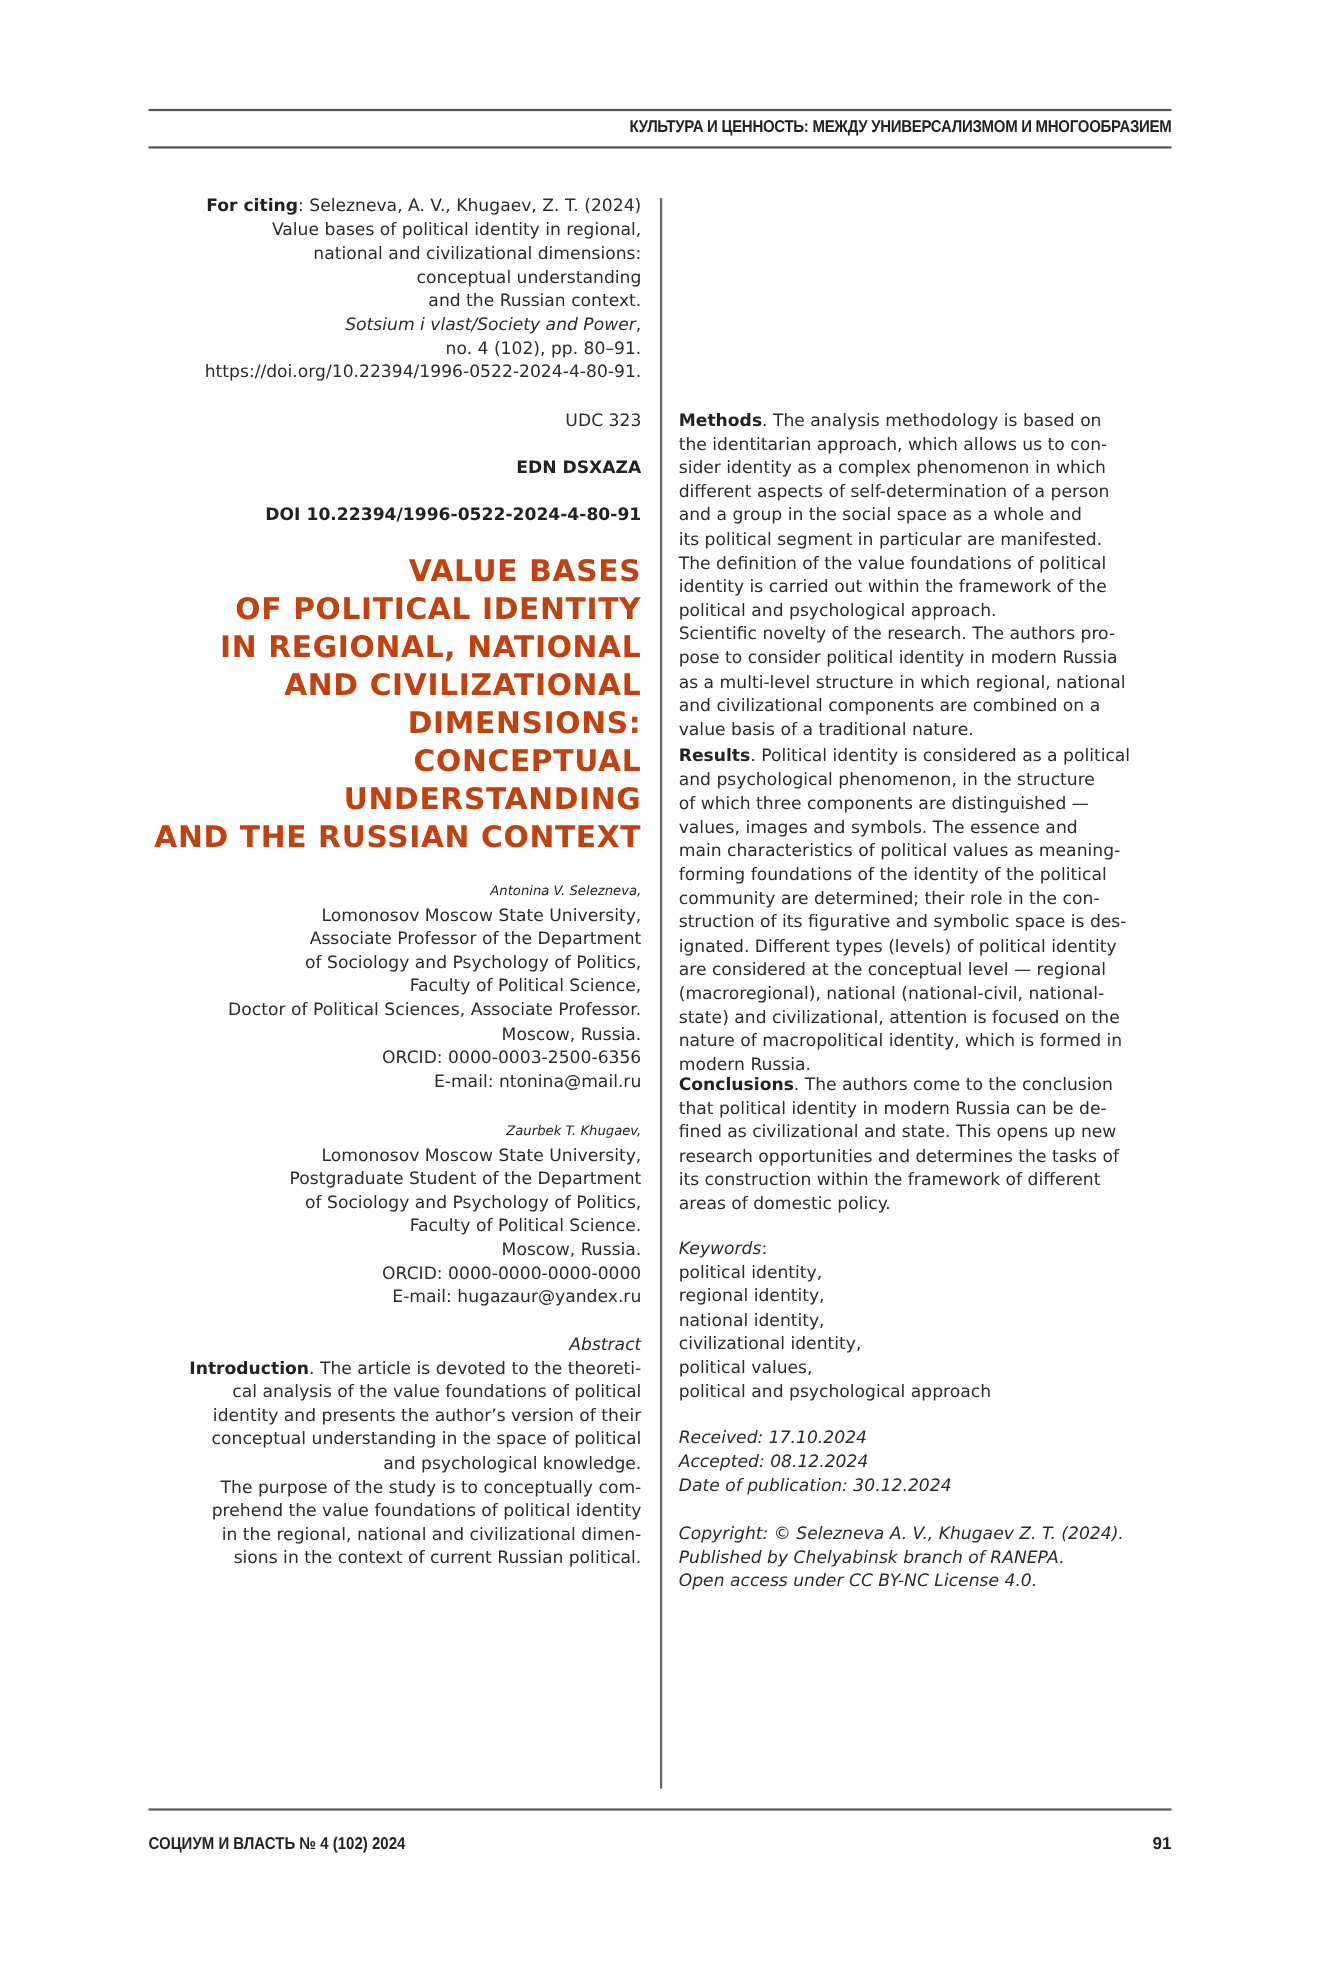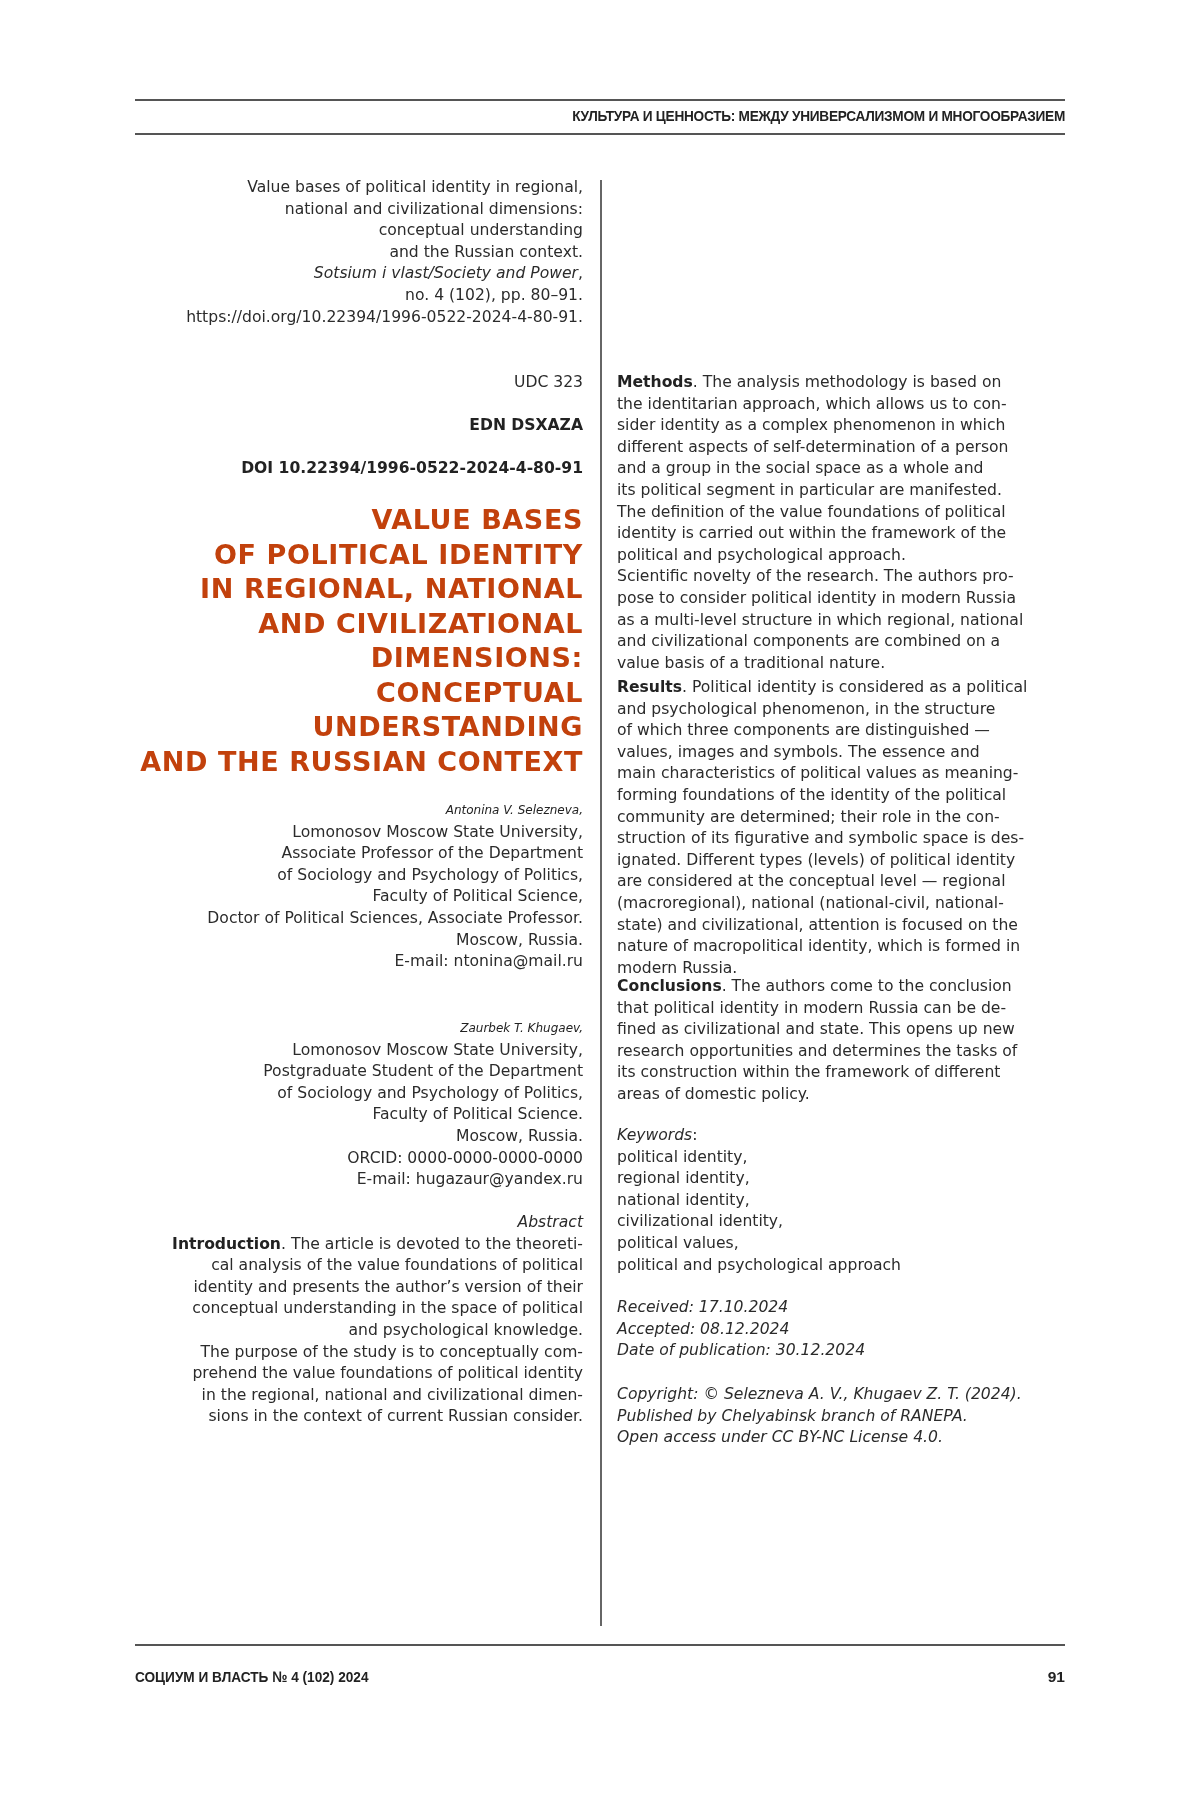--- a/index.html
+++ b/index.html
@@ -20,20 +20,21 @@
 </head>
 <body>
 
 <div class="rule" style="top:99px;height:2px;"></div>
 <div class="header-text">КУЛЬТУРА И ЦЕННОСТЬ: МЕЖДУ УНИВЕРСАЛИЗМОМ И МНОГООБРАЗИЕМ</div>
 <div class="rule" style="top:133px;height:2px;"></div>
 
 <div class="vdivider"></div>
 
 <div class="left-col" style="top:177px;">
+  <span class="line"><b>For citing</b><span>: Selezneva, A. V., Khugaev, Z. T. (2024)</span></span>
   <span class="line">Value bases of political identity in regional,</span>
   <span class="line">national and civilizational dimensions:</span>
   <span class="line">conceptual understanding</span>
   <span class="line">and the Russian context.</span>
   <span class="line"><span class="it">Sotsium i vlast/Society and Power</span><span>,</span></span>
   <span class="line">no. 4 (102), pp. 80–91.</span>
   <span class="line">https://doi.org/10.22394/1996-0522-2024-4-80-91.</span>
 </div>
 
 <div class="left-col" style="top:372px;">UDC 323</div>
@@ -52,20 +53,21 @@
 </div>
 
 <div class="left-col" style="top:800px;">
   <span class="line author">Antonina V. Selezneva,</span>
   <span class="line">Lomonosov Moscow State University,</span>
   <span class="line">Associate Professor of the Department</span>
   <span class="line">of Sociology and Psychology of Politics,</span>
   <span class="line">Faculty of Political Science,</span>
   <span class="line">Doctor of Political Sciences, Associate Professor.</span>
   <span class="line">Moscow, Russia.</span>
+  <span class="line">ORCID: 0000-0003-2500-6356</span>
   <span class="line">E-mail: ntonina@mail.ru</span>
 </div>
 
 <div class="left-col" style="top:1018px;">
   <span class="line author">Zaurbek T. Khugaev,</span>
   <span class="line">Lomonosov Moscow State University,</span>
   <span class="line">Postgraduate Student of the Department</span>
   <span class="line">of Sociology and Psychology of Politics,</span>
   <span class="line">Faculty of Political Science.</span>
   <span class="line">Moscow, Russia.</span>
@@ -76,21 +78,21 @@
 <div class="left-col" style="top:1212px;">
   <span class="line it">Abstract</span>
   <span class="line"><b>Introduction</b><span>. The article is devoted to the theoreti-</span></span>
   <span class="line">cal analysis of the value foundations of political</span>
   <span class="line">identity and presents the author’s version of their</span>
   <span class="line">conceptual understanding in the space of political</span>
   <span class="line">and psychological knowledge.</span>
   <span class="line">The purpose of the study is to conceptually com-</span>
   <span class="line">prehend the value foundations of political identity</span>
   <span class="line">in the regional, national and civilizational dimen-</span>
-  <span class="line">sions in the context of current Russian consider.</span>
+  <span class="line">sions in the context of current Russian political.</span>
 </div>
 
 <div class="right-col" style="top:372px;">
   <span class="line"><b>Methods</b><span>. The analysis methodology is based on</span></span>
   <span class="line">the identitarian approach, which allows us to con-</span>
   <span class="line">sider identity as a complex phenomenon in which</span>
   <span class="line">different aspects of self-determination of a person</span>
   <span class="line">and a group in the social space as a whole and</span>
   <span class="line">its political segment in particular are manifested.</span>
   <span class="line">The definition of the value foundations of political</span>

